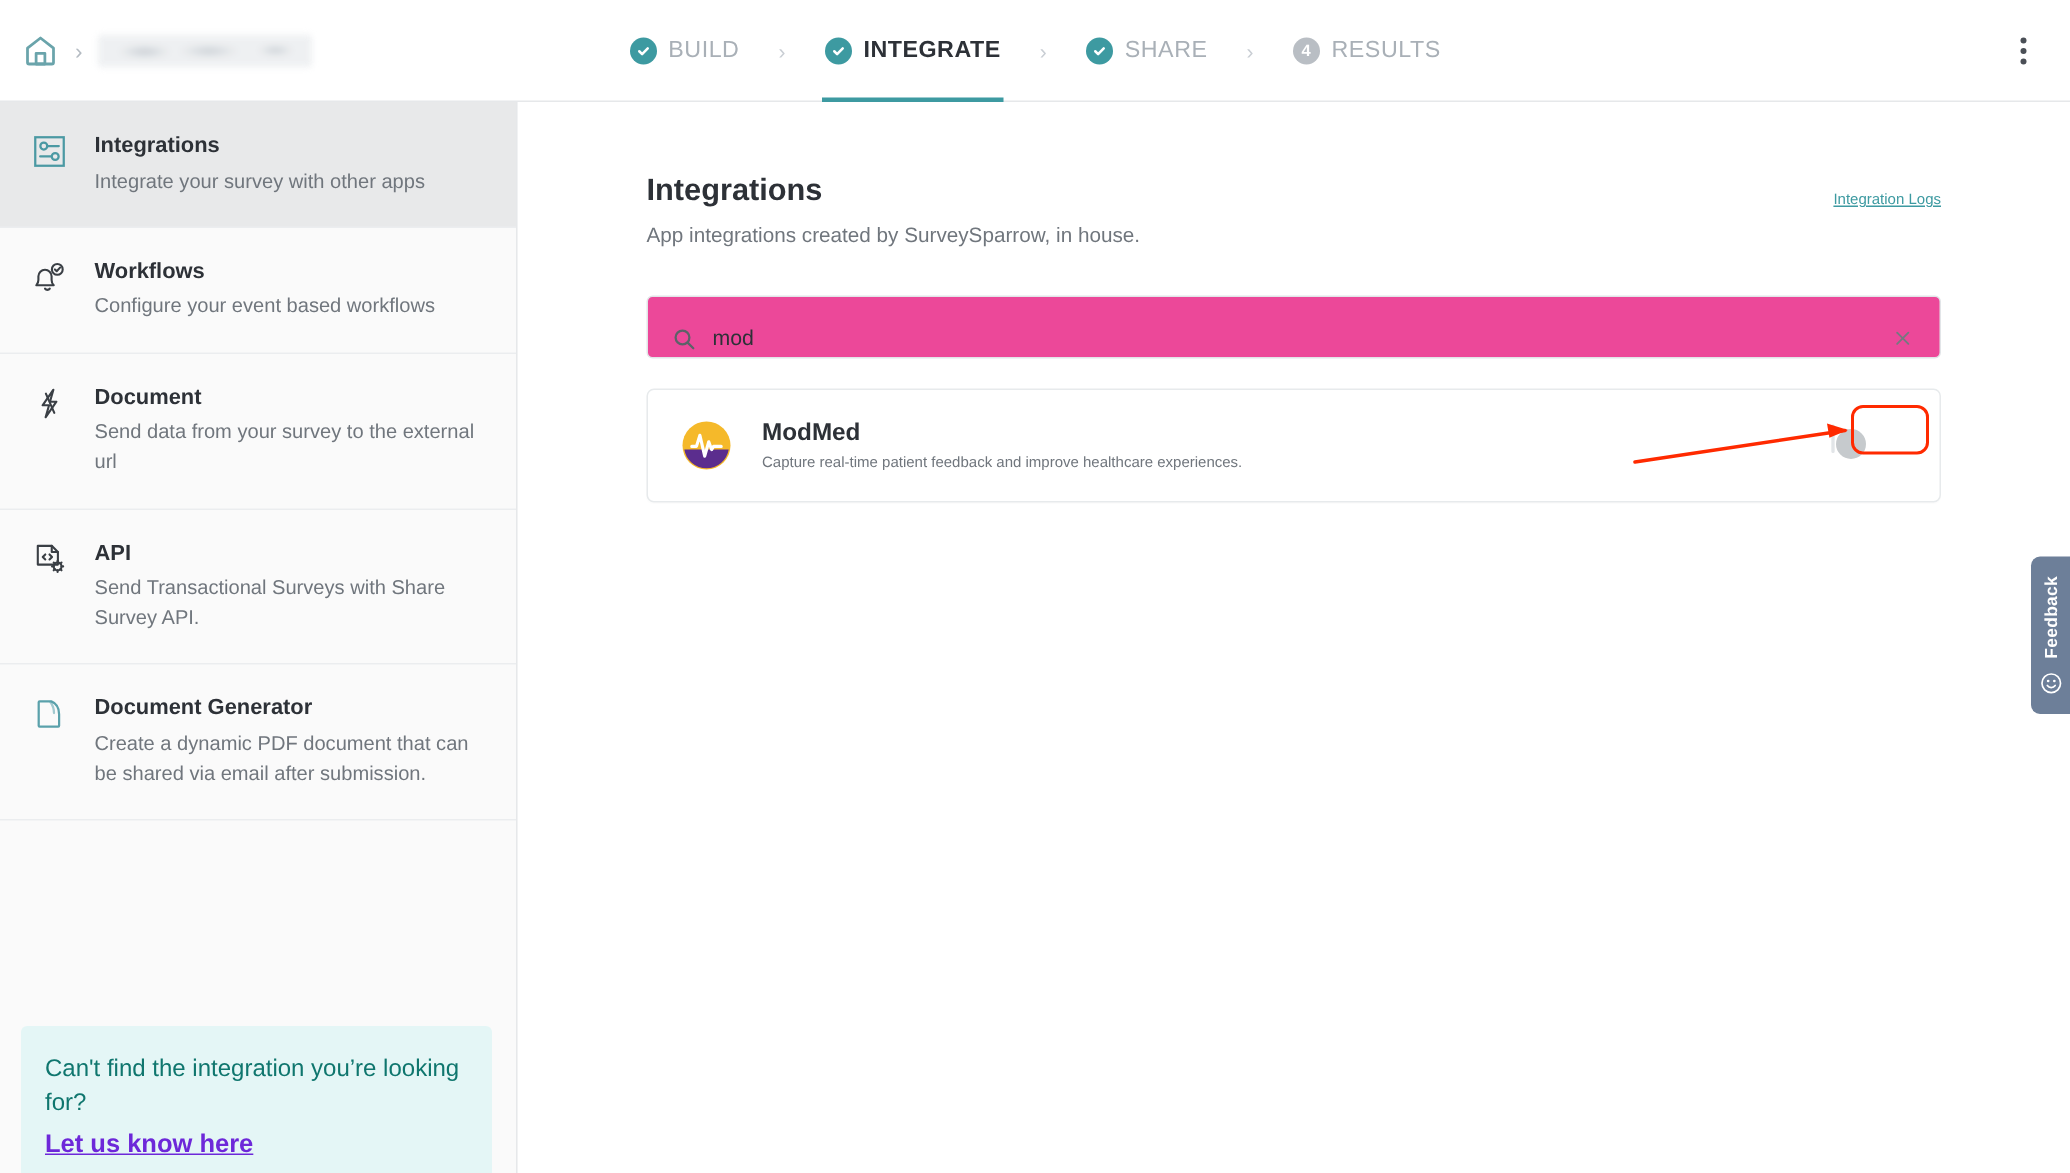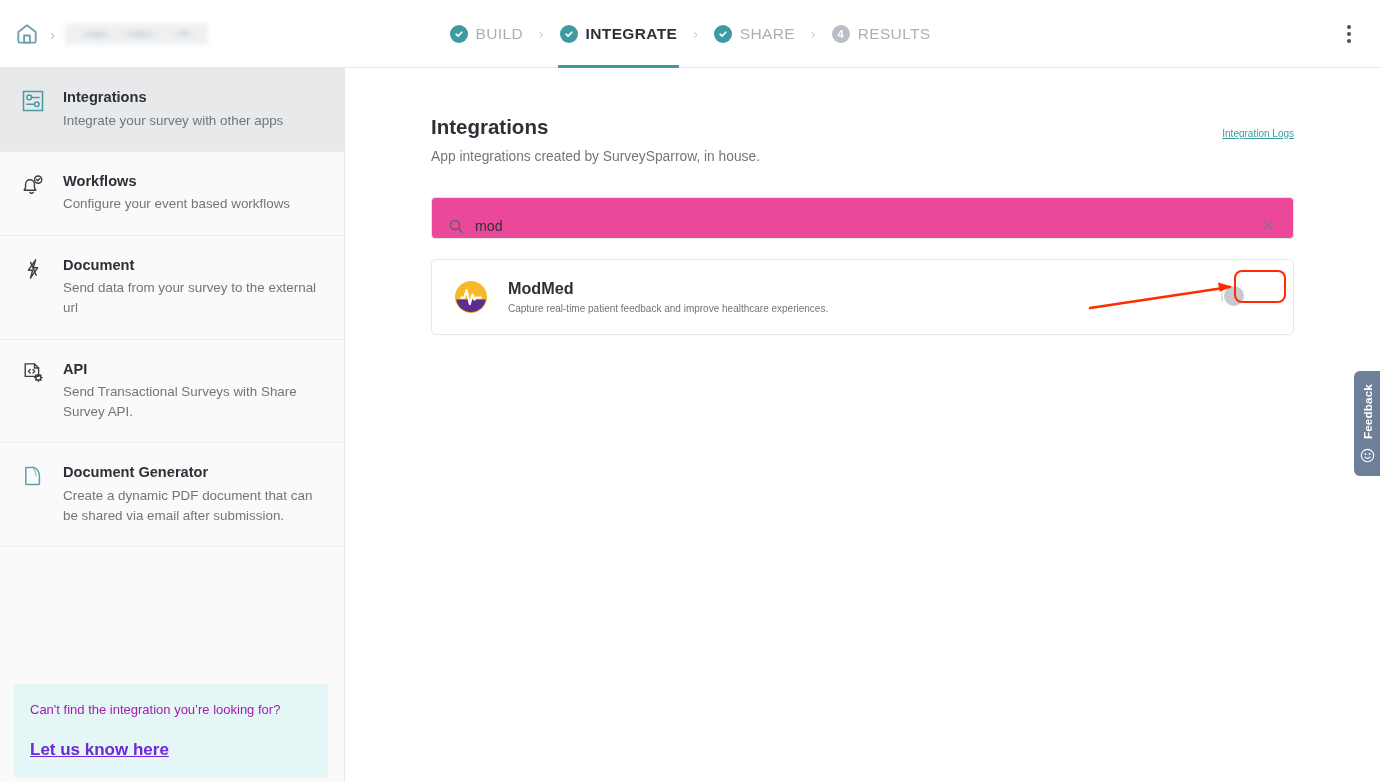--- a/index.html
+++ b/index.html
@@ -54,21 +54,21 @@
   }
 
   
   .stepper {
     position: absolute;
     left: 0; right: 0; top: 0;
     height: 68px;
     display: flex;
     align-items: center;
     justify-content: center;
-    gap: 2px;
+    gap: 12px;
     pointer-events: none;
   }
   .step {
     display: flex;
     align-items: center;
     gap: 8px;
     padding: 0 4px;
     position: relative;
     height: 68px;
     pointer-events: auto;
@@ -173,24 +173,24 @@
   .help-box {
     position: absolute;
     left: 14px;
     top: 616px;
     width: 314px;
     background: #e4f6f6;
     border-radius: 4px;
     padding: 17px 16px 18px 16px;
   }
   .help-text {
-    font-size: 13px;
-    color: #a21caf;
+    font-size: 16px;
+    color: #0f766e;
     line-height: 1.45;
-    margin-bottom: 20px;
+    margin-bottom: 6px;
   }
   .help-link {
     font-size: 17px;
     color: #6d28d9;
     font-weight: 700;
     text-decoration: underline;
     cursor: pointer;
     display: inline-block;
   }
 

